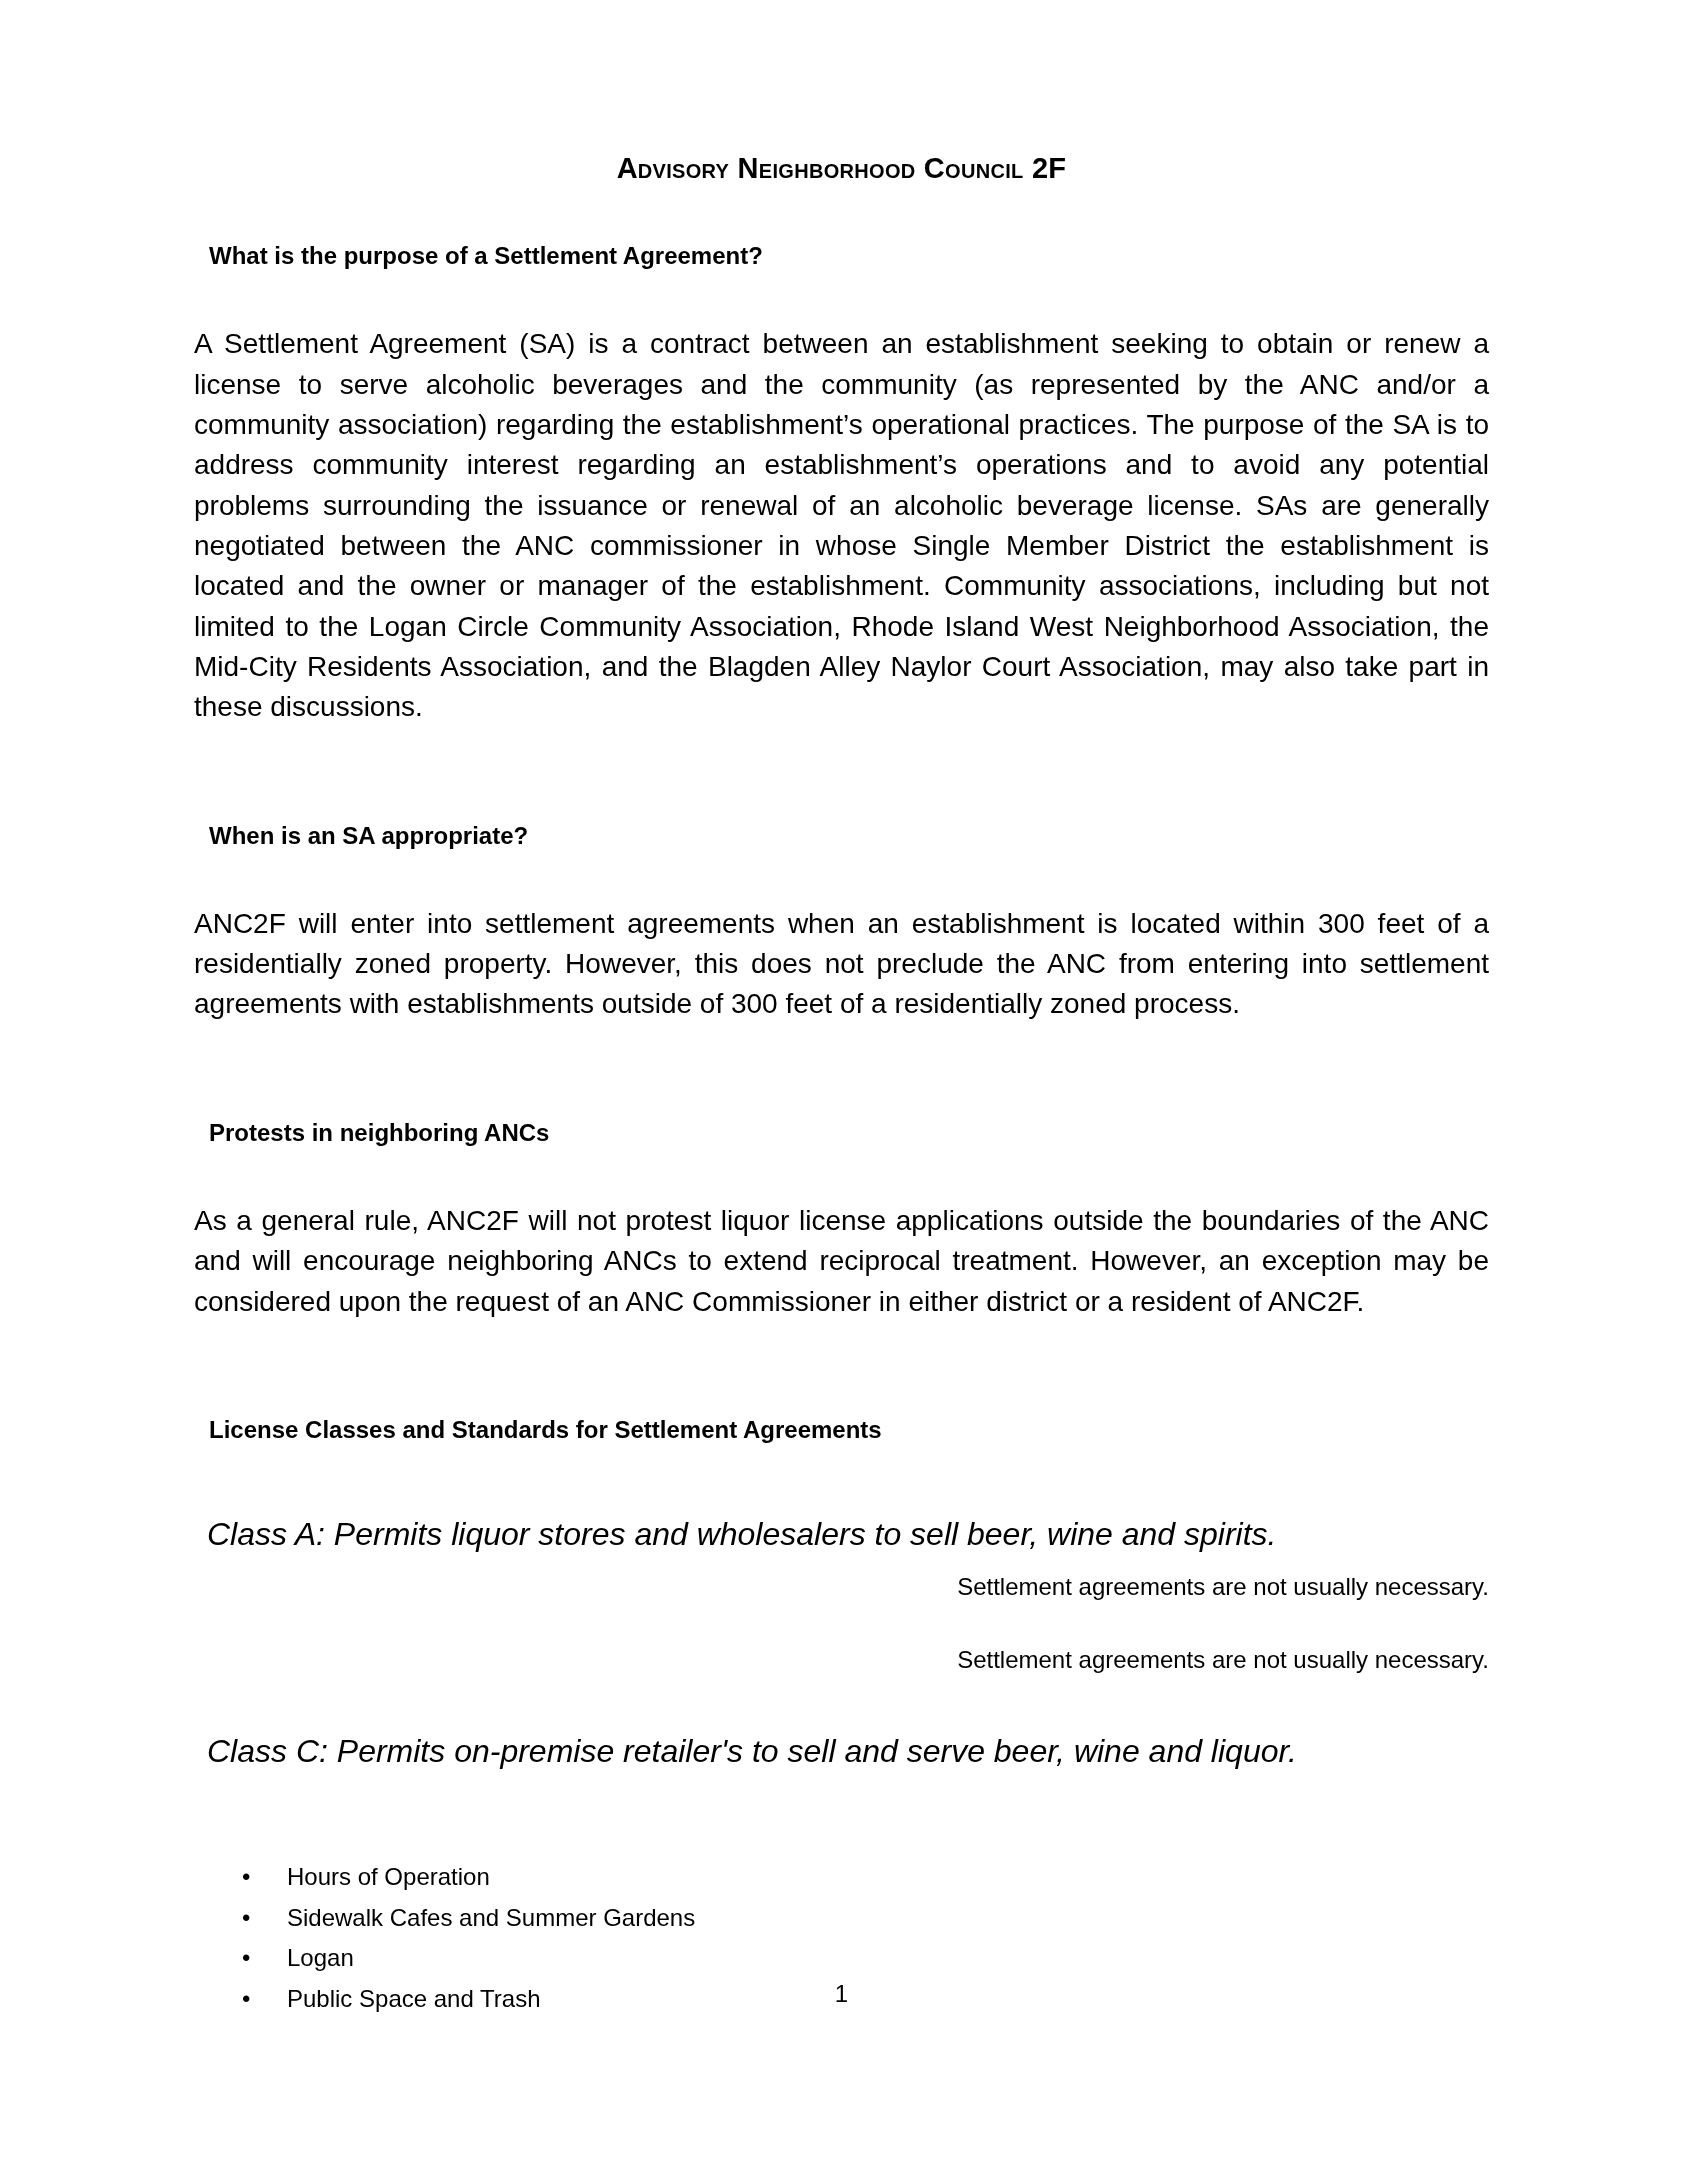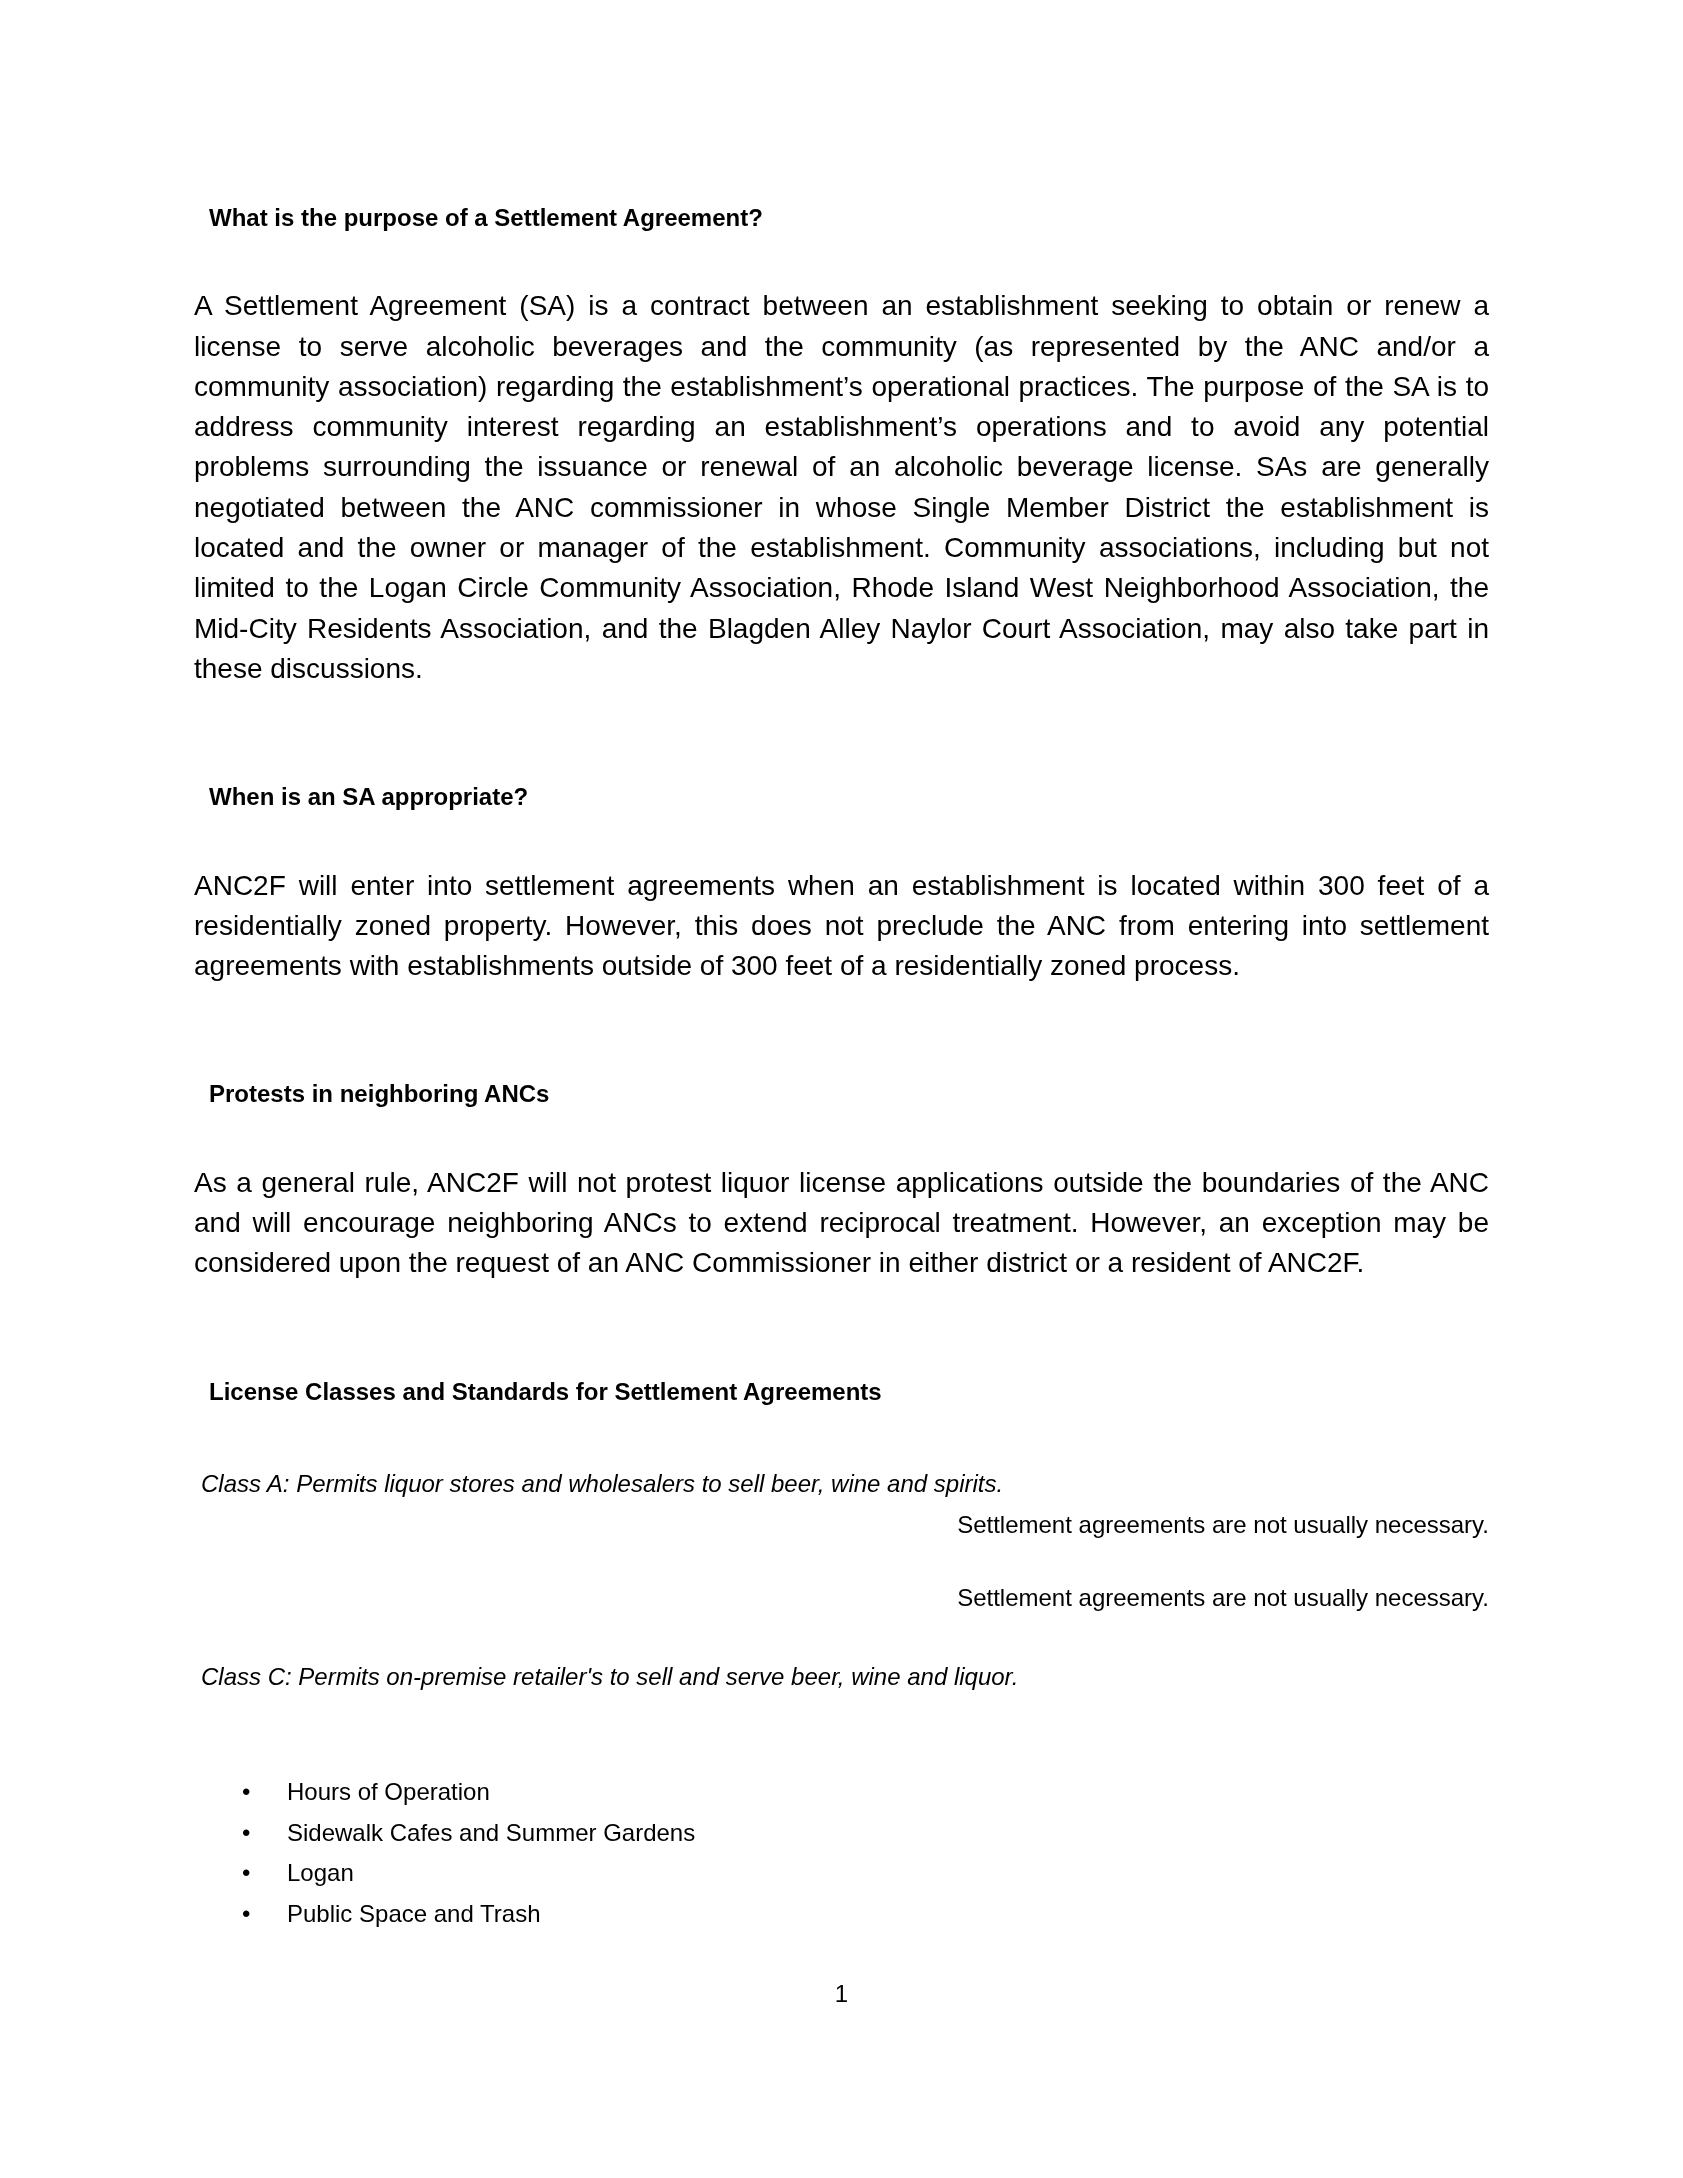--- a/index.html
+++ b/index.html
@@ -56,23 +56,23 @@
   }
   p.plain-para {
     font-size: 24px;
     line-height: 1.44;
     text-align: right;
     margin: 0;
     padding: 0;
   }
   .italic-line {
     font-style: italic;
-    font-size: 24px;
+    font-size: 32px;
     line-height: 1.44;
-    margin: 7px;
+    margin: 13px;
     padding: 0;
   }
   .gap-lg { height: 51px; }
   .gap-md { height: 38px; }
   .gap-sm { height: 26px; }
   .class-group { margin: 0; padding: 0; }
   ul.issue-list {
     list-style: none;
     margin: 0;
     padding: 0 0 0 48px;
@@ -100,20 +100,21 @@
     font-size: 24px;
     line-height: 1;
   }
 </style>
 </head>
 <body>
 
 <div class="page">
 
   <div class="title-block">
+    <div class="doc-title line1">Advisory Neighborhood Council 2F</div>
   </div>
 
   <div class="gap-md"></div>
 
   <h2 class="section-heading">What is the purpose of a Settlement Agreement?</h2>
   <div class="gap-md"></div>
   <p class="body-para">A Settlement Agreement (SA) is a contract between an establishment seeking to obtain or renew a license to serve alcoholic beverages and the community (as represented by the ANC and/or a community association) regarding the establishment’s operational practices. The purpose of the SA is to address community interest regarding an establishment’s operations and to avoid any potential problems surrounding the issuance or renewal of an alcoholic beverage license. SAs are generally negotiated between the ANC commissioner in whose Single Member District the establishment is located and the owner or manager of the establishment. Community associations, including but not limited to the Logan Circle Community Association, Rhode Island West Neighborhood Association, the Mid-City Residents Association, and the Blagden Alley Naylor Court Association, may also take part in these discussions.</p>
 
   <div class="gap-lg"></div>
   <div class="gap-sm"></div>

